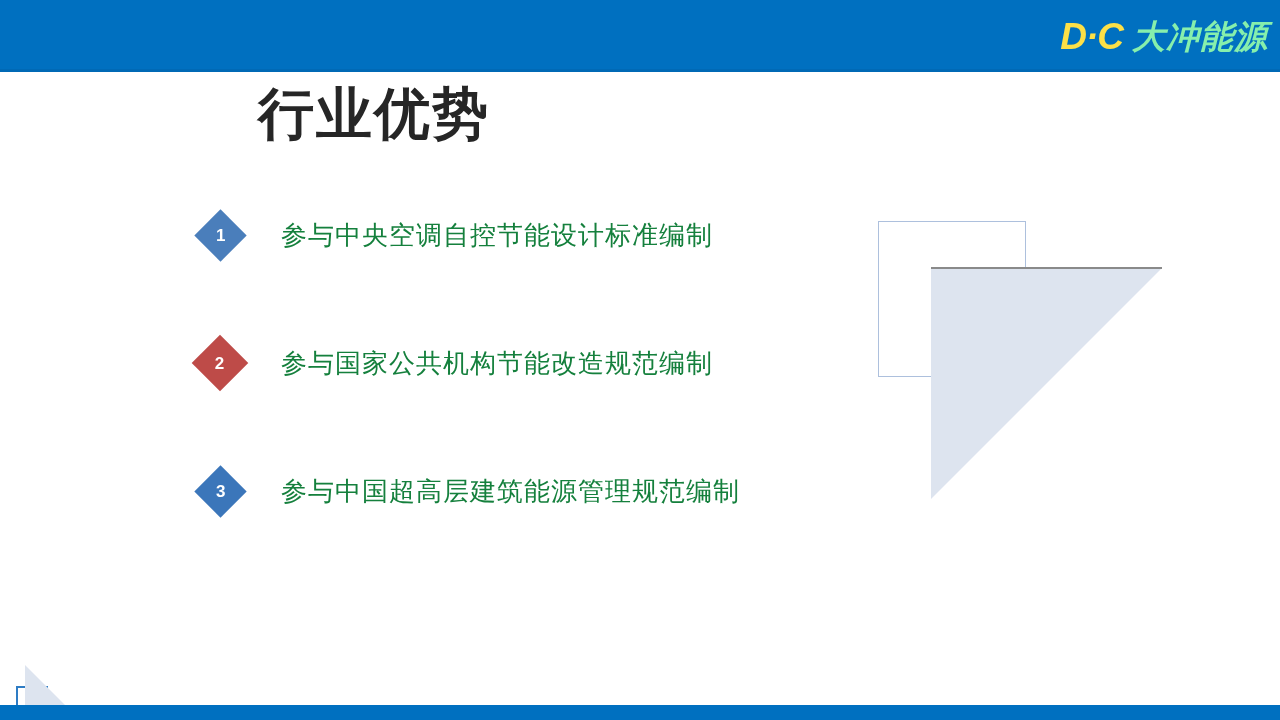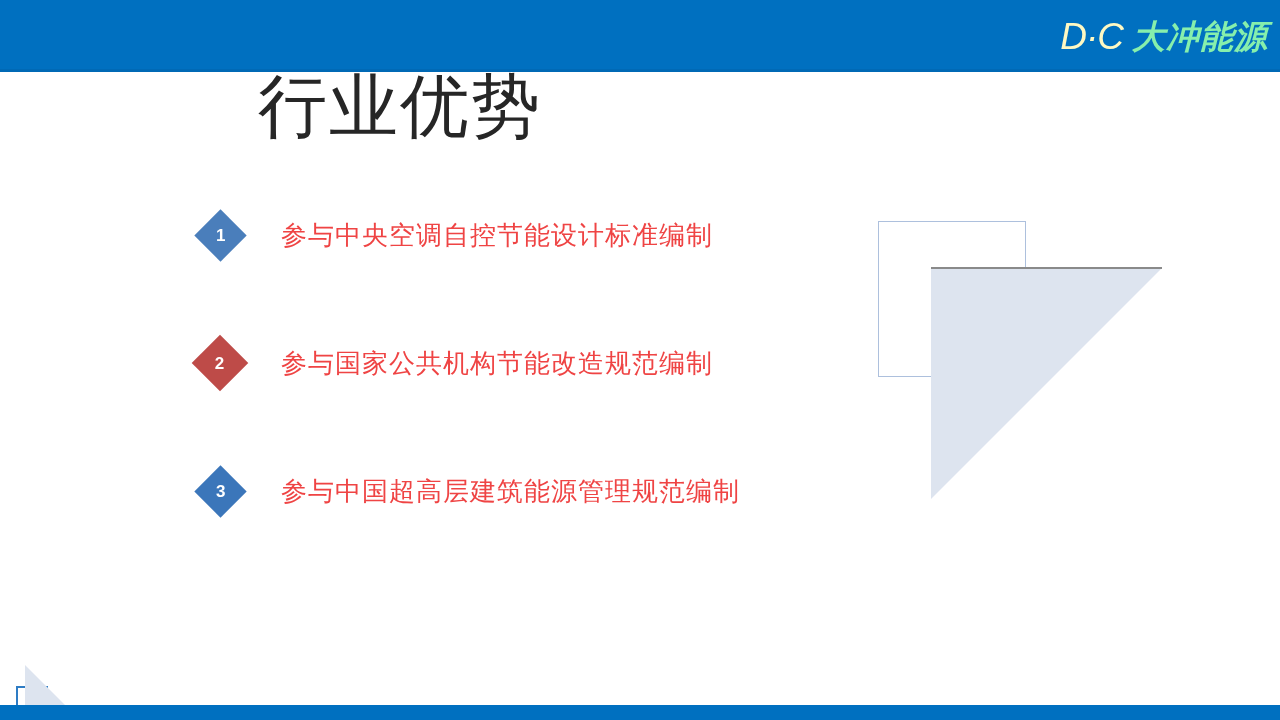--- a/index.html
+++ b/index.html
@@ -44,45 +44,45 @@
     top: 14px;
     height: 44px;
     display: flex;
     align-items: center;
     gap: 9px;
     white-space: nowrap;
   }
   .logo-dc {
     position: relative;
     font-family: "Liberation Sans", "DejaVu Sans", sans-serif;
-    font-weight: normal;
+    font-weight: bold;
     font-style: italic;
     font-size: 37px;
     letter-spacing: -1px;
-    color: #fef9c3;
+    color: #fde047;
     line-height: 1;
   }
   .logo-cn {
     font-family: "Liberation Sans", "DejaVu Sans", sans-serif;
     font-weight: bold;
     font-style: italic;
     font-size: 33px;
     letter-spacing: 1px;
     color: #86efac;
     line-height: 1;
   }
 
   
   .page-title {
     position: absolute;
     left: 258px;
-    top: 72px;
-    font-family: "Liberation Sans", "DejaVu Sans", sans-serif;
-    font-weight: 400;
-    font-size: 69px;
+    top: 86px;
+    font-family: "Liberation Sans", "DejaVu Sans", sans-serif;
+    font-weight: 700;
+    font-size: 56px;
     line-height: 1;
     color: #262626;
     letter-spacing: 2px;
     white-space: nowrap;
   }
 
   
   .bullet-list {
     position: absolute;
     left: 196px;
@@ -112,21 +112,21 @@
     font-size: 17px;
     line-height: 1;
   }
   .bullet-text {
     position: absolute;
     left: 85px;
     top: 7px;
     font-family: "Liberation Serif", "DejaVu Serif", serif;
     font-size: 26px;
     line-height: 34px;
-    color: #ef4444;
+    color: #15803d;
     letter-spacing: 1px;
     white-space: nowrap;
   }
 
   
   .motif-right {
     position: absolute;
     left: 860px;
     top: 200px;
     width: 320px;

